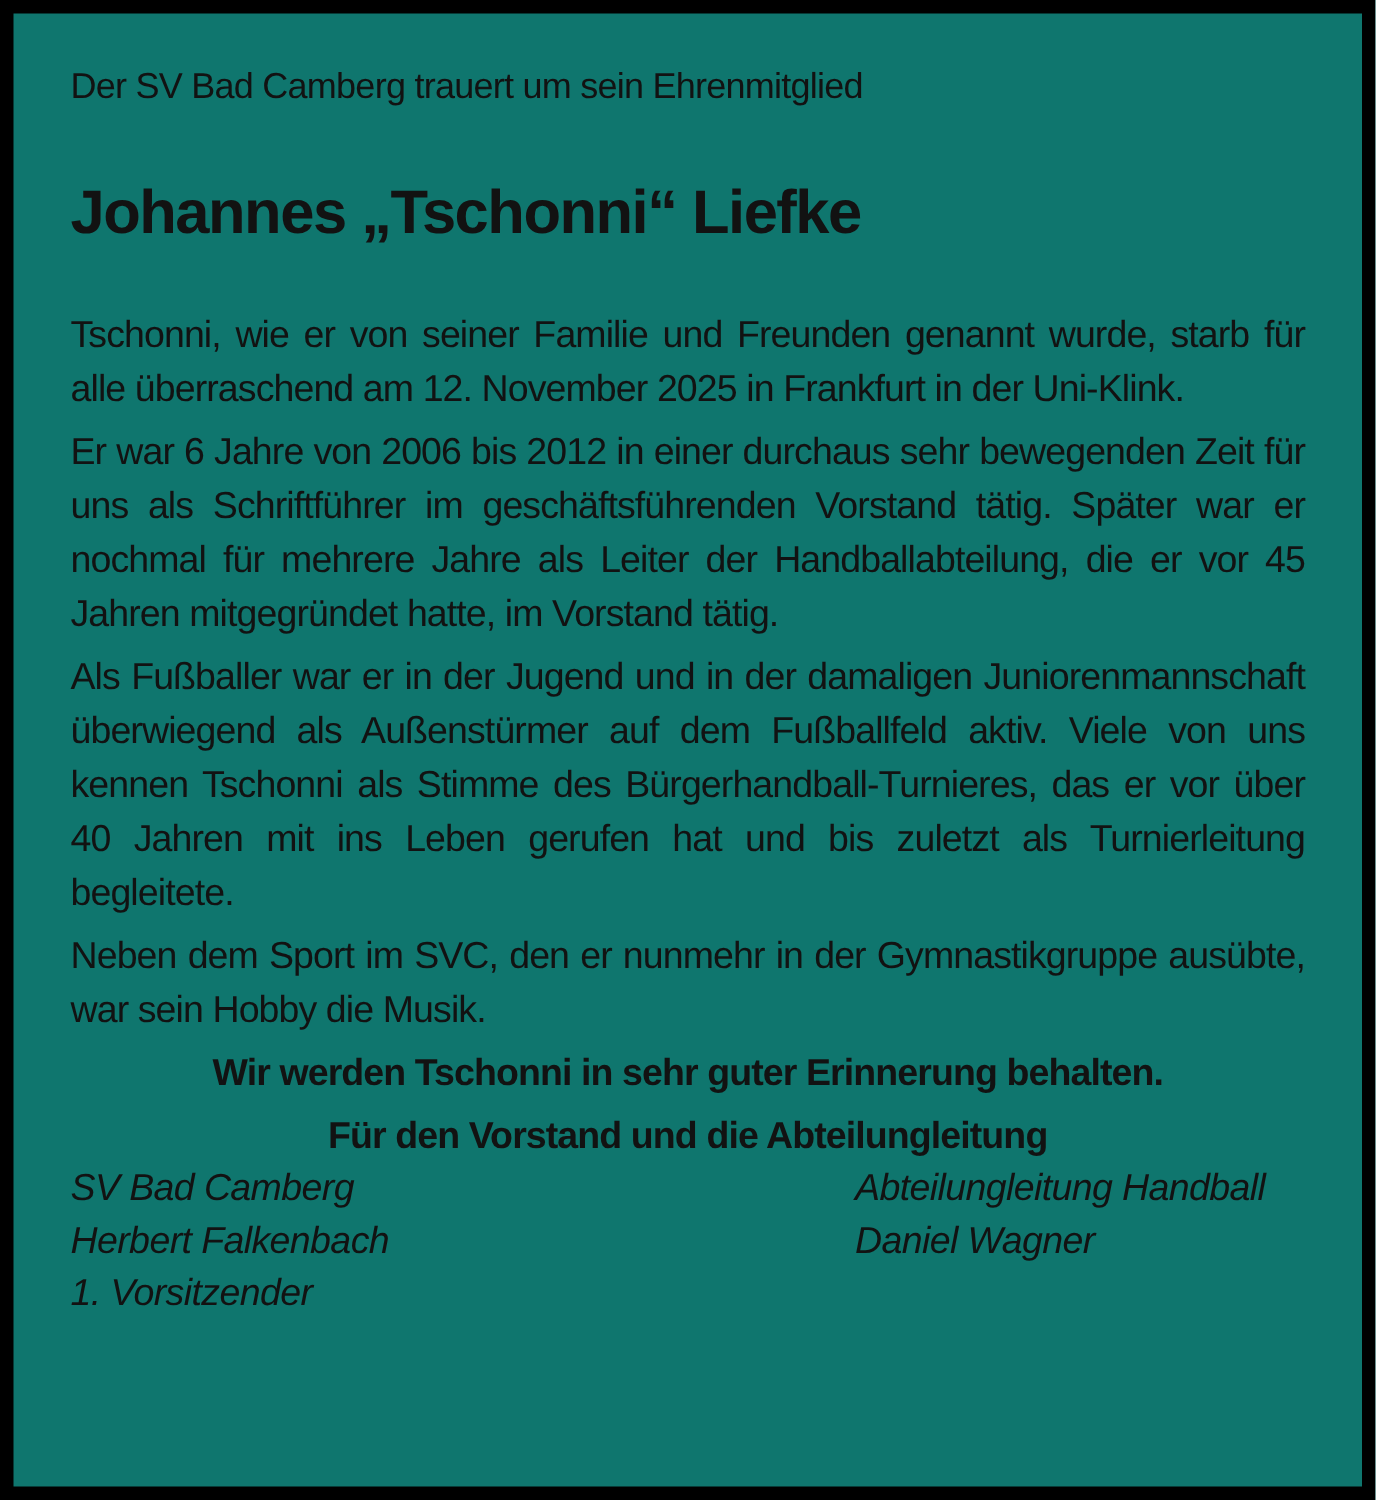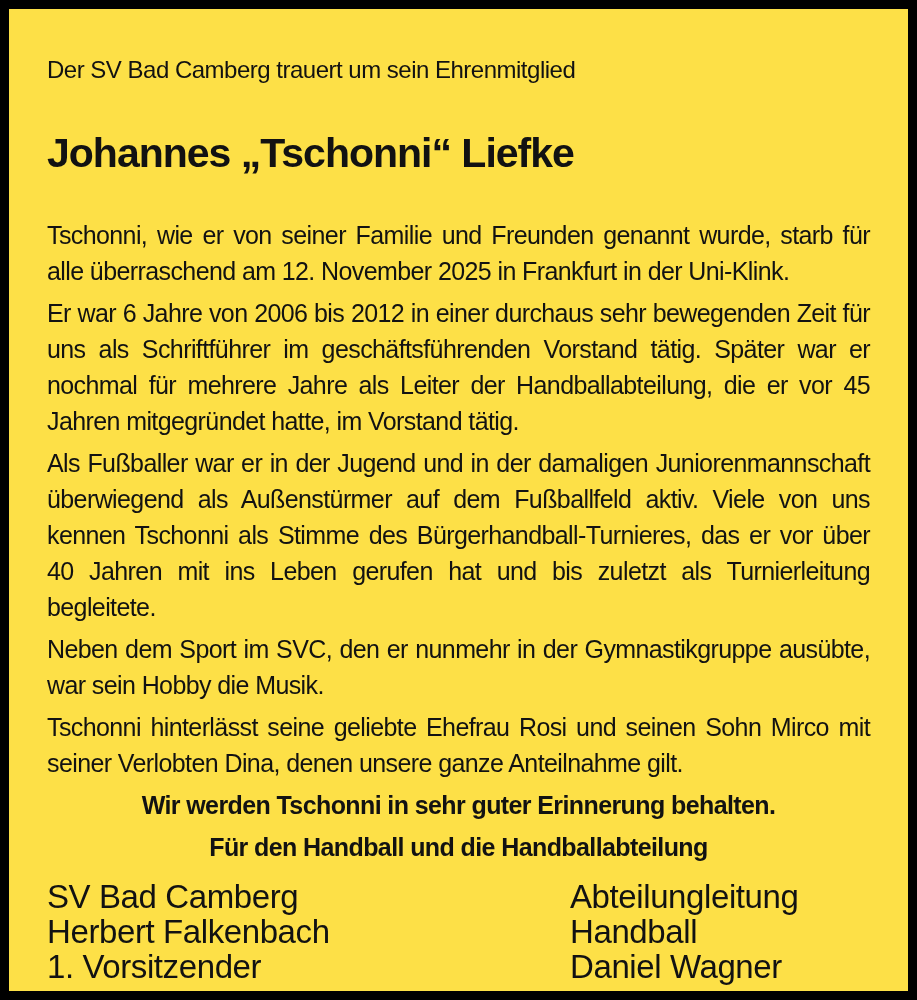--- a/index.html
+++ b/index.html
@@ -6,23 +6,23 @@
   html, body {
     margin: 0;
     padding: 0;
     background: #ffffff;
   }
   .page {
     position: relative;
     width: 917px;
     height: 1000px;
     box-sizing: border-box;
-    background: #fde047;
+    background: #0f766e;
     border: 9px solid #000000;
-    padding: 12px 38px;
+    padding: 0 38px;
     overflow: hidden;
     font-family: "Liberation Sans", sans-serif;
     color: #121212;
     -webkit-font-smoothing: antialiased;
   }
   .intro {
     margin: 34px 0 0 0;
     font-size: 24px;
     line-height: 30px;
     letter-spacing: -0.5px;
@@ -46,24 +46,24 @@
   }
   .para.first {
     margin-top: 40px;
   }
   .para.noflush {
     text-align: center;
     font-weight: bold;
   }
   .signatures {
     display: flex;
-    margin-top: 14px;
-    font-size: 33px;
+    font-size: 25px;
     line-height: 35px;
     letter-spacing: -0.4px;
+    font-style: italic;
   }
   .sig-col {
     flex: 1 1 auto;
   }
   .sig-col.left {
     flex: 0 0 523px;
     width: 523px;
   }
 </style>
 </head>
@@ -76,25 +76,24 @@
   <h1 class="title">Johannes „Tschonni“ Liefke</h1>
 
   <p class="para first">Tschonni, wie er von seiner Familie und Freunden genannt wurde, starb für alle überraschend am 12. November 2025 in Frankfurt in der Uni-Klink.</p>
 
   <p class="para">Er war 6 Jahre von 2006 bis 2012 in einer durchaus sehr bewegenden Zeit für uns als Schriftführer im geschäftsführenden Vorstand tätig. Später war er nochmal für mehrere Jahre als Leiter der Handballabteilung, die er vor 45 Jahren mitgegründet hatte, im Vorstand tätig.</p>
 
   <p class="para">Als Fußballer war er in der Jugend und in der damaligen Junioren­mannschaft überwiegend als Außenstürmer auf dem Fußballfeld aktiv. Viele von uns kennen Tschonni als Stimme des Bürgerhandball-Turnieres, das er vor über 40 Jahren mit ins Leben gerufen hat und bis zuletzt als Turnierleitung begleitete.</p>
 
   <p class="para">Neben dem Sport im SVC, den er nunmehr in der Gymnastikgruppe ausübte, war sein Hobby die Musik.</p>
 
-  <p class="para">Tschonni hinterlässt seine geliebte Ehefrau Rosi und seinen Sohn Mirco mit seiner Verlobten Dina, denen unsere ganze Anteilnahme gilt.</p>
 
   <p class="para noflush">Wir werden Tschonni in sehr guter Erinnerung behalten.</p>
 
-  <p class="para noflush">Für den Handball und die Handballabteilung</p>
+  <p class="para noflush">Für den Vorstand und die Abteilungleitung</p>
 
   <div class="signatures">
     <div class="sig-col left">
       <div>SV Bad Camberg</div>
       <div>Herbert Falkenbach</div>
       <div>1. Vorsitzender</div>
     </div>
     <div class="sig-col right">
       <div>Abteilungleitung Handball</div>
       <div>Daniel Wagner</div>

